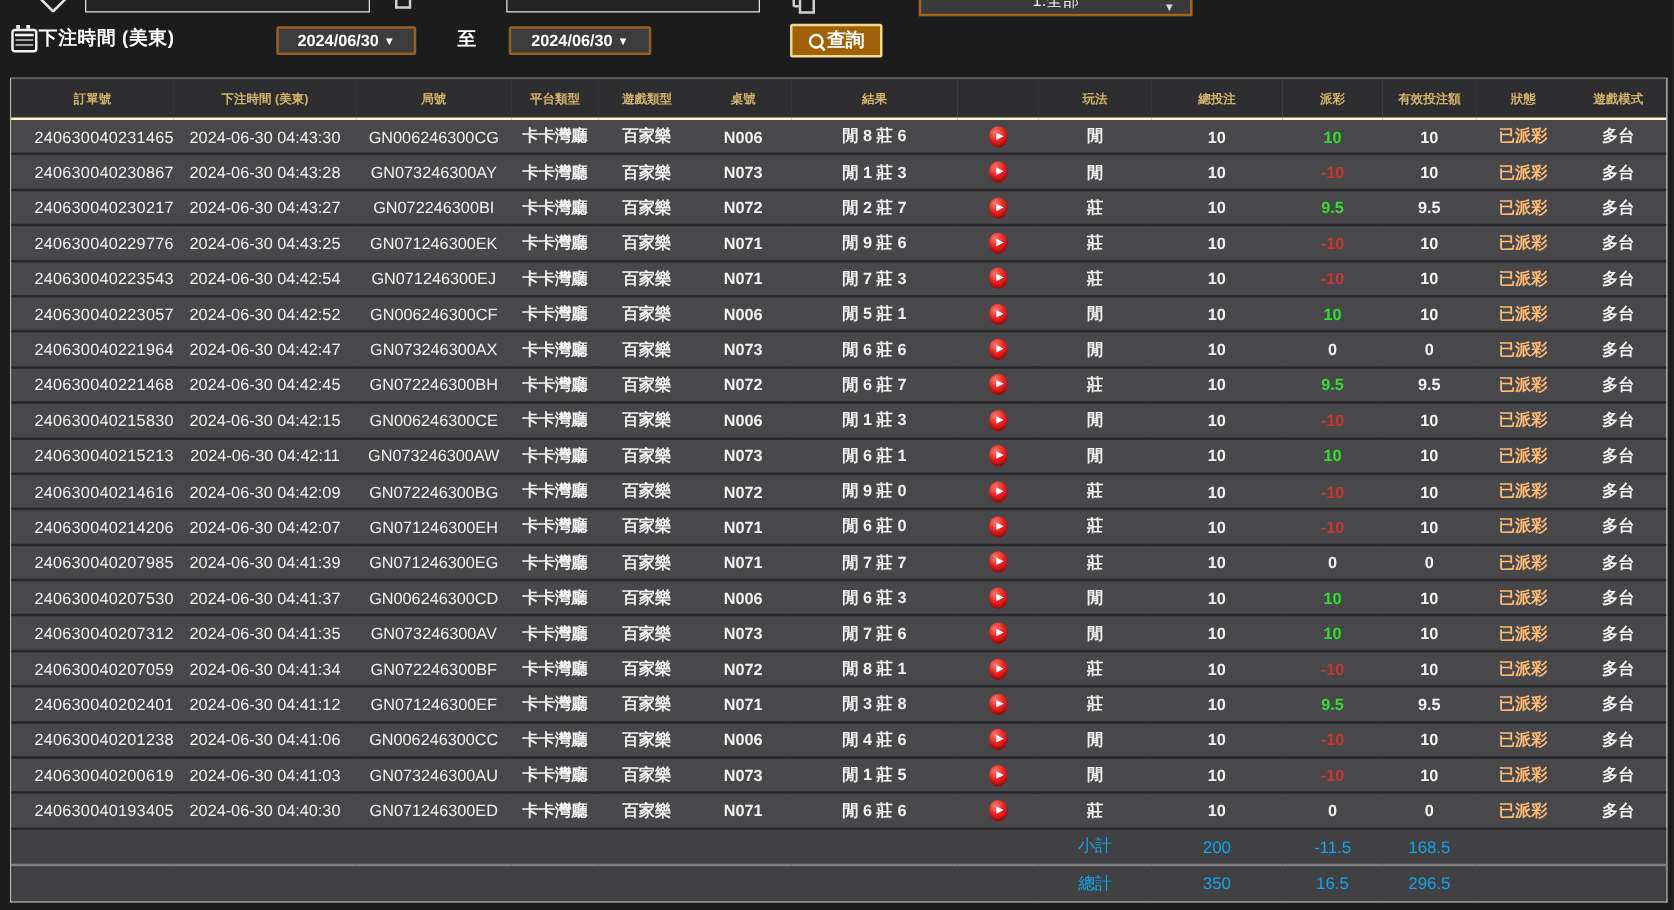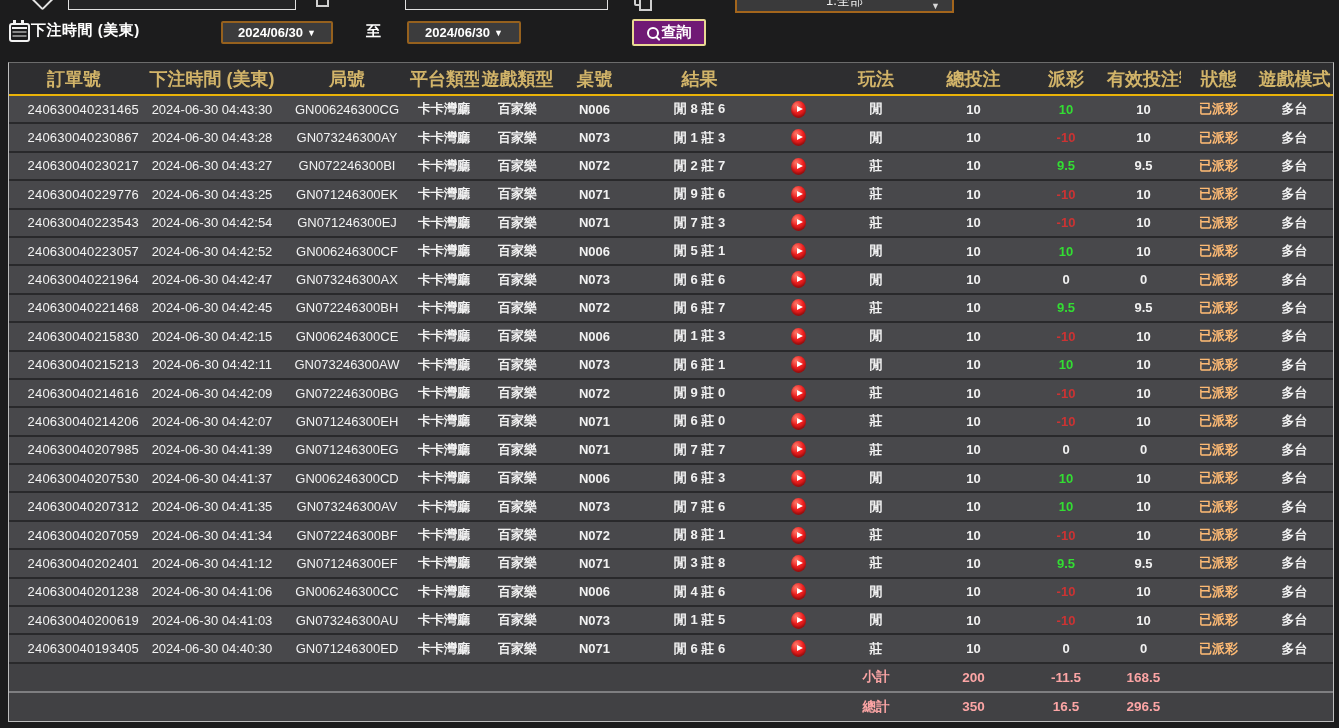--- a/index.html
+++ b/index.html
@@ -31,38 +31,38 @@
     box-shadow:0 4px 0 -0.5px #f2f2f2, 0 8px 0 -0.5px #f2f2f2;}
   .cal-icon::after{content:"";position:absolute;top:-5px;left:2px;width:3px;height:3px;background:#f2f2f2;box-shadow:8px 0 #f2f2f2;}
   .bet-time-label{position:absolute;left:31px;top:7px;color:#fff;font-size:15px;font-weight:bold;letter-spacing:0.5px;}
   .date-select{position:absolute;top:7px;height:23px;box-sizing:border-box;background:#3c3c3d;border:2px solid #96611e;border-radius:2px;
     color:#fff;font-size:13px;font-weight:bold;display:flex;align-items:center;justify-content:center;gap:4px;cursor:pointer;}
   .date-from{left:221px;width:112px;}
   .date-to{left:407px;width:114px;}
   .date-select .caret{font-size:9px;position:relative;top:0px;}
   .to-label{position:absolute;left:366px;top:8px;color:#fff;font-size:15px;font-weight:bold;}
   .search-btn{position:absolute;left:632px;top:5px;width:74px;height:27px;box-sizing:border-box;
-    background:#701a75;border:2px solid #e9d992;border-radius:2px;color:#fff;font-size:15px;font-weight:bold;
+    background:#a16207;border:2px solid #e9d992;border-radius:2px;color:#fff;font-size:15px;font-weight:bold;
     display:flex;align-items:center;justify-content:center;cursor:pointer;}
   .mag-icon{width:8px;height:8px;border:2px solid #fff;border-radius:50%;position:relative;margin-right:3px;}
   .mag-icon::after{content:"";position:absolute;width:2px;height:5px;background:#fff;transform:rotate(-45deg);left:8px;top:7px;}
   
   .table-wrap{position:absolute;top:62px;left:8px;width:1324px;border:1px solid #bdbdbd;border-top-color:#6c6c6c;background:#48484b;}
   table{width:100%;border-collapse:collapse;table-layout:fixed;}
-  th{height:29px;background:#2e2e30;color:#d2b469;font-size:18px;font-weight:bold;
-     border-bottom:2px solid #eab308;white-space:nowrap;overflow:hidden;}
+  th{height:29px;background:#2e2e30;color:#d2b469;font-size:10px;font-weight:bold;
+     border-bottom:2px solid #fef9c3;white-space:nowrap;overflow:hidden;}
   tbody td{height:26.4px;background:#48484b;color:#f2f2f2;font-size:13px;text-align:center;
      border-bottom:2px solid #29292b;white-space:nowrap;overflow:hidden;padding:0;}
   td.c-order{text-align:right;padding-left:4px;letter-spacing:0.2px;}
   td.b{font-weight:bold;}
   td.neg{color:#cc3333;}
   td.pos{color:#33dd33;}
   td.zero{color:#f2f2f2;}
   td.status{color:#fdba74;}
-  tfoot td{background:#414144;color:#fca5a5;font-weight:bold;font-size:13.5px;text-align:center;
+  tfoot td{background:#414144;color:#0ea5e9;font-weight:normal;font-size:13.5px;text-align:center;
      border-top:2px solid #7e7e81;height:25px;}
   tfoot tr.total-row td{height:26px;}
   .play{display:inline-block;width:15px;height:17px;border-radius:50%;position:relative;vertical-align:middle;cursor:pointer;
     background:radial-gradient(circle at 35% 28%, #ff7a6a 0%, #ef1f1f 45%, #c20d0d 100%);
     box-shadow:inset 0 -2px 3px rgba(0,0,0,.35);}
   .play .tri{position:absolute;left:6px;top:5px;width:0;height:0;
     border-left:6px solid #fff;border-top:3.5px solid transparent;border-bottom:3.5px solid transparent;}
 </style>
 </head>
 <body>

